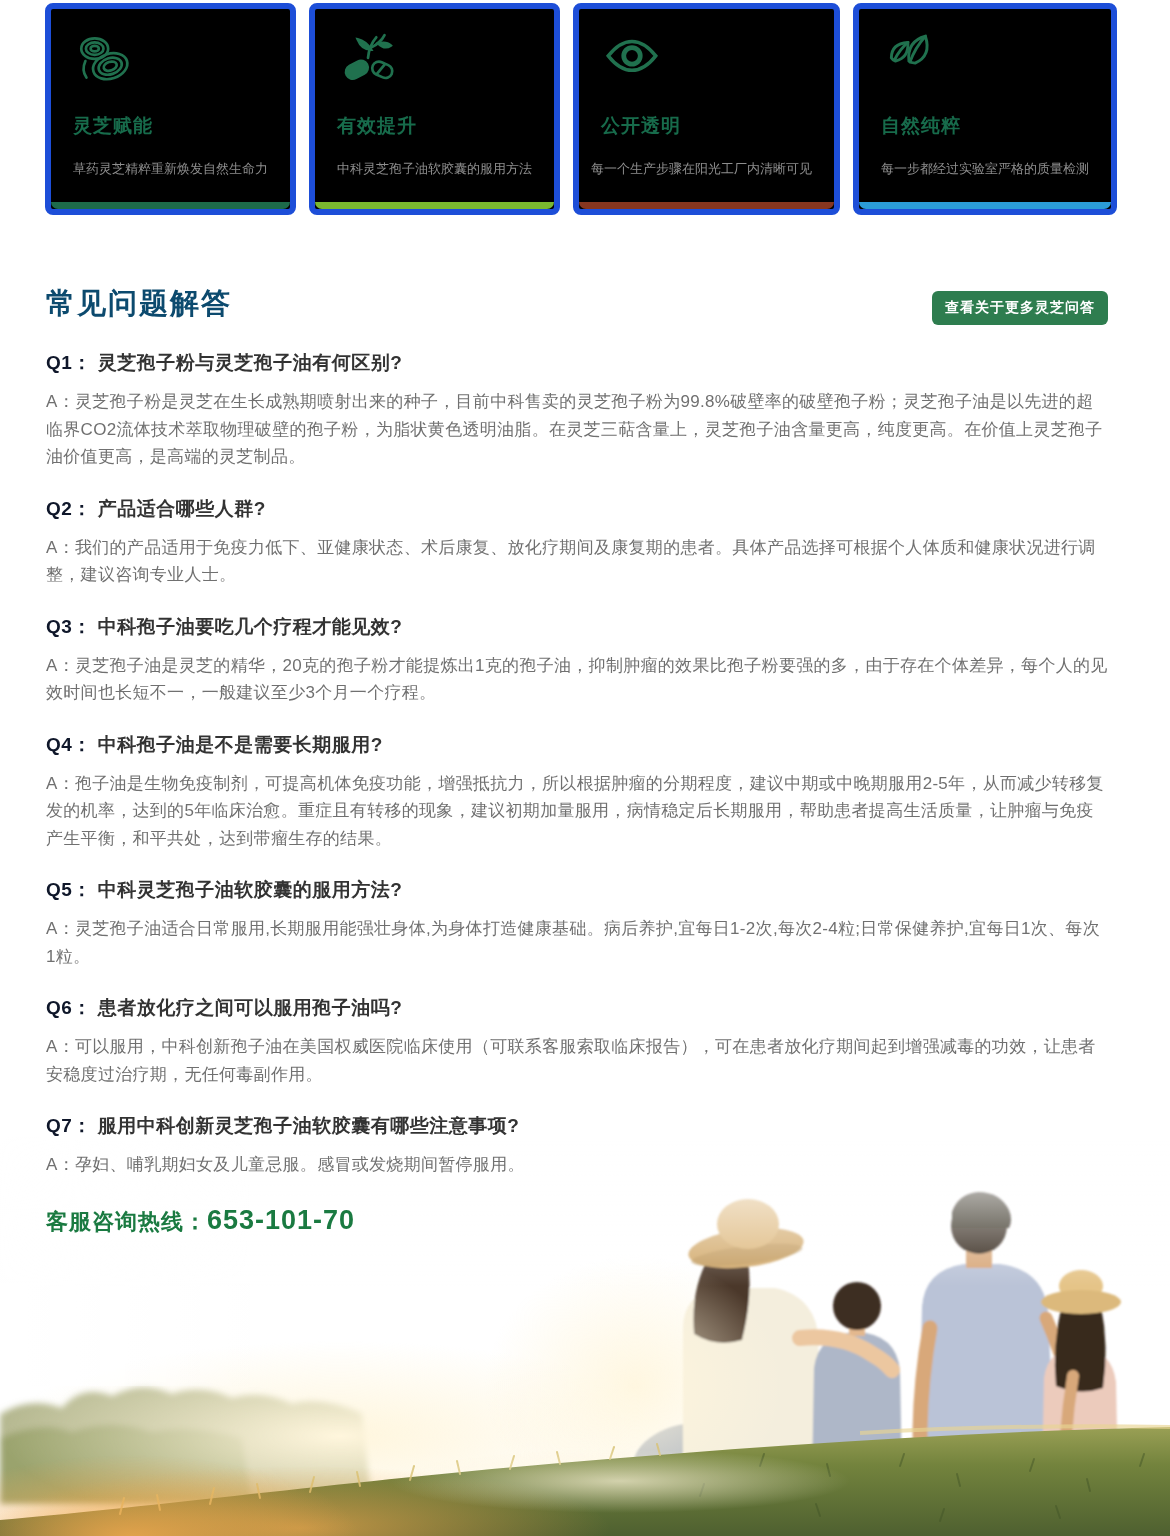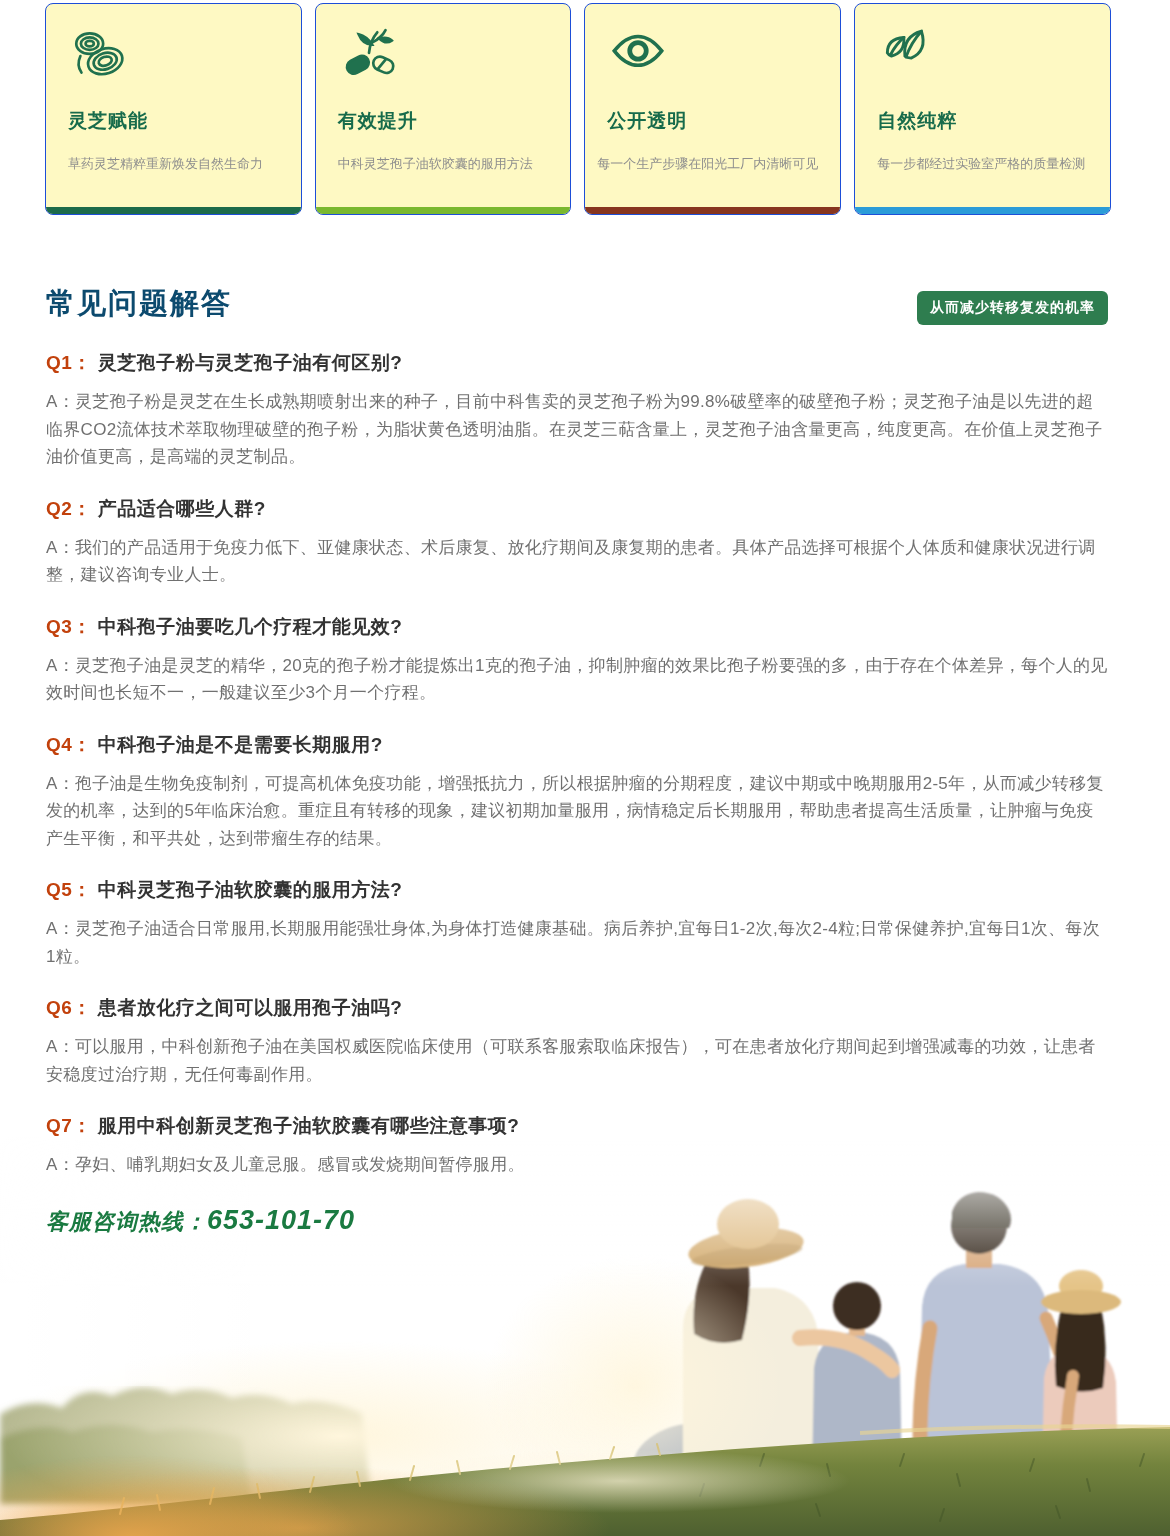--- a/index.html
+++ b/index.html
@@ -3,46 +3,46 @@
 <meta charset="utf-8">
 <style>
   html,body{margin:0;padding:0;background:#fff;}
   body{font-family:"Liberation Sans","DejaVu Sans",sans-serif;}
   .page{position:relative;width:1170px;height:1536px;margin:0 auto;background:#fff;overflow:hidden;}
   .content{position:relative;z-index:2;}
 
   
   .features{position:absolute;top:3px;left:45px;width:1066px;display:grid;
     grid-template-columns:repeat(4,1fr);gap:13px;}
-  .card{position:relative;background:#fef9c3;border:1px solid #1d4ed8;border-radius:8px;
+  .card{position:relative;background:#000000;border:6px solid #1d4ed8;border-radius:8px;
     height:212px;padding:20px 0 0 0;box-sizing:border-box;}
   .card .inner{padding:0 22px;}
   .card .icon{width:62px;height:62px;display:block;}
   .card .title{margin-top:22px;font-size:19px;font-weight:bold;color:#176b4b;letter-spacing:1px;}
   .card .desc{margin-top:21px;font-size:13px;color:#8e8e8e;white-space:nowrap;letter-spacing:0px;padding:0 0 0 0;}
   .card .desc.pad0{margin-left:-10px;}
   .bar{position:absolute;left:0;right:0;bottom:0;height:7px;border-radius:0 0 8px 8px;}
   .bar.c0{background:#1d6b4a;}
   .bar.c1{background:#7ab82f;}
   .bar.c2{background:#2b9cd8;}
   .bar.c3{background:#87361f;}
 
   
   .faq{position:absolute;top:288px;left:46px;width:1062px;}
   .faq-head{display:flex;align-items:flex-start;justify-content:space-between;}
   .faq-title{font-size:29px;font-weight:bold;color:#0c4a6e;letter-spacing:2px;line-height:1.1;}
   .more-btn{background:#2e7d4f;color:#fff;font-size:14px;font-weight:bold;border:none;
     border-radius:6px;padding:8px 13px;letter-spacing:1px;cursor:pointer;margin-top:3px;}
   .qa{margin-top:0;}
   .q-row{margin-top:25px;font-size:19px;font-weight:bold;color:#333;letter-spacing:.5px;}
-  .q-num{color:#c2410c;margin-right:6px;}
+  .q-num{color:#0f172a;margin-right:6px;}
   .answer{margin:12px 0 0 0;font-size:17px;color:#707070;line-height:1.62;letter-spacing:.3px;}
 
   
-  .hotline{margin-top:26px;display:flex;align-items:baseline;color:#1a7a41;font-style:italic;}
+  .hotline{margin-top:26px;display:flex;align-items:baseline;color:#1a7a41;}
   .hotline .label{font-size:22px;font-weight:bold;letter-spacing:1px;}
   .hotline .number{font-size:27px;font-weight:bold;letter-spacing:1px;}
 
   
   .photo{position:absolute;left:0;bottom:0;width:1170px;height:400px;z-index:1;}
 </style>
 </head>
 <body>
 
 <div class="page">
@@ -117,21 +117,21 @@
           <div class="desc">每一步都经过实验室严格的质量检测</div>
         </div>
         <div class="bar c2"></div>
       </div>
 
     </section>
 
     <section class="faq">
       <div class="faq-head">
         <div class="faq-title">常见问题解答</div>
-        <button class="more-btn">从而减少转移复发的机率</button>
+        <button class="more-btn">查看关于更多灵芝问答</button>
       </div>
 
       <div class="qa">
         <div class="q-row"><span class="q-num">Q1：</span><span>灵芝孢子粉与灵芝孢子油有何区别?</span></div>
         <p class="answer">A：灵芝孢子粉是灵芝在生长成熟期喷射出来的种子，目前中科售卖的灵芝孢子粉为99.8%破壁率的破壁孢子粉；灵芝孢子油是以先进的超临界CO2流体技术萃取物理破壁的孢子粉，为脂状黄色透明油脂。在灵芝三萜含量上，灵芝孢子油含量更高，纯度更高。在价值上灵芝孢子油价值更高，是高端的灵芝制品。</p>
 
         <div class="q-row"><span class="q-num">Q2：</span><span>产品适合哪些人群?</span></div>
         <p class="answer">A：我们的产品适用于免疫力低下、亚健康状态、术后康复、放化疗期间及康复期的患者。具体产品选择可根据个人体质和健康状况进行调整，建议咨询专业人士。</p>
 
         <div class="q-row"><span class="q-num">Q3：</span><span>中科孢子油要吃几个疗程才能见效?</span></div>

